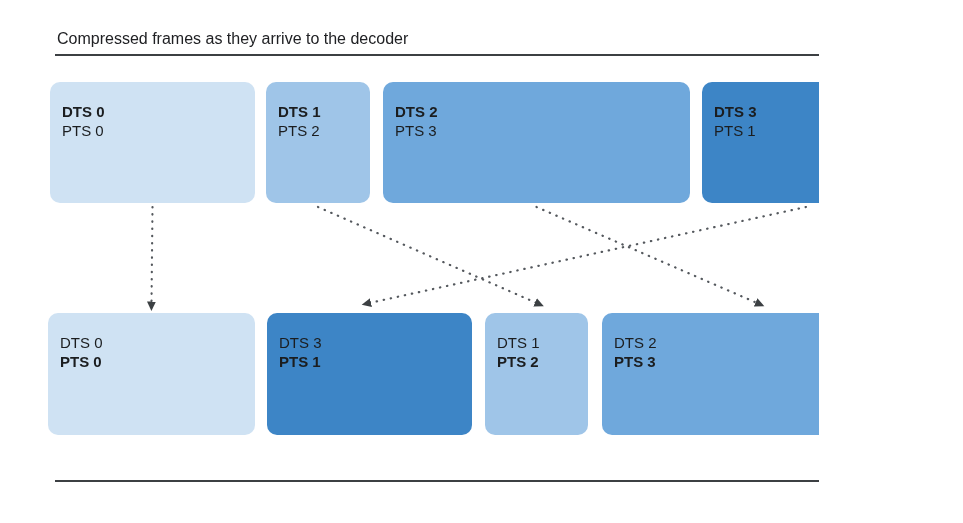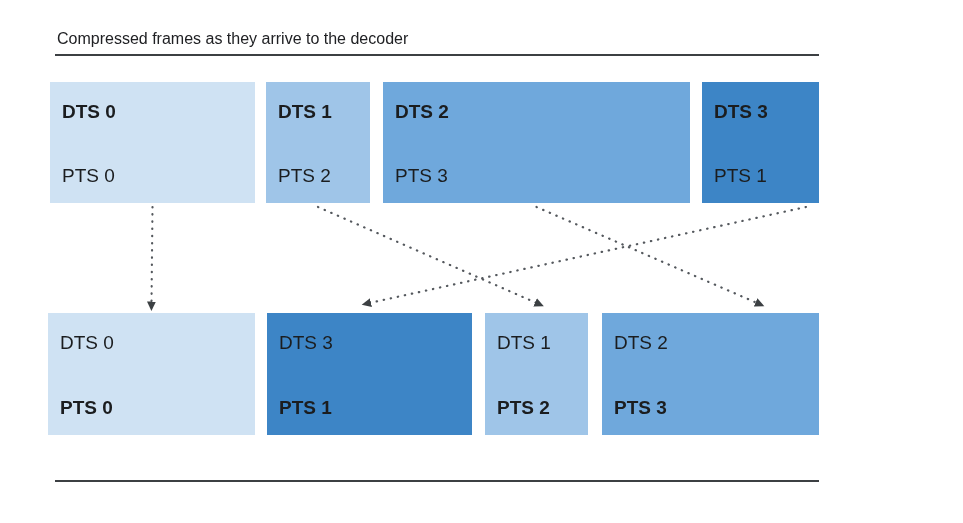--- a/index.html
+++ b/index.html
@@ -24,25 +24,25 @@
     white-space: nowrap;
   }
   .timeline-caption.top { top: 29px; }
   .timeline-caption.bottom { top: 452px; }
 
   .frame-box {
     position: absolute;
     box-sizing: border-box;
     display: flex;
     flex-direction: column;
-    justify-content: space-between;
     padding: 20px 12px 18px 12px;
-    font-size: 19px;
+    font-size: 15px;
     line-height: 19px;
     color: #1b1d1f;
+    border-radius: 10px;
   }
   .frame-box .lbl { white-space: nowrap; }
   .frame-box .bold { font-weight: bold; }
 
   #overlay-svg {
     position: absolute;
     left: 0;
     top: 0;
     pointer-events: none;
   }

